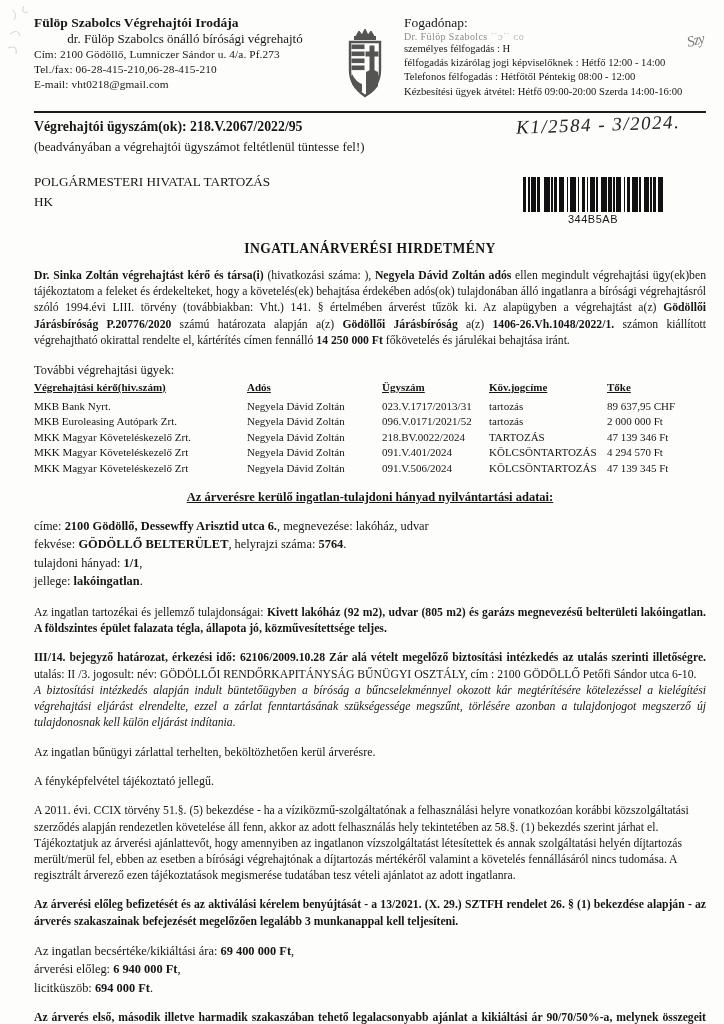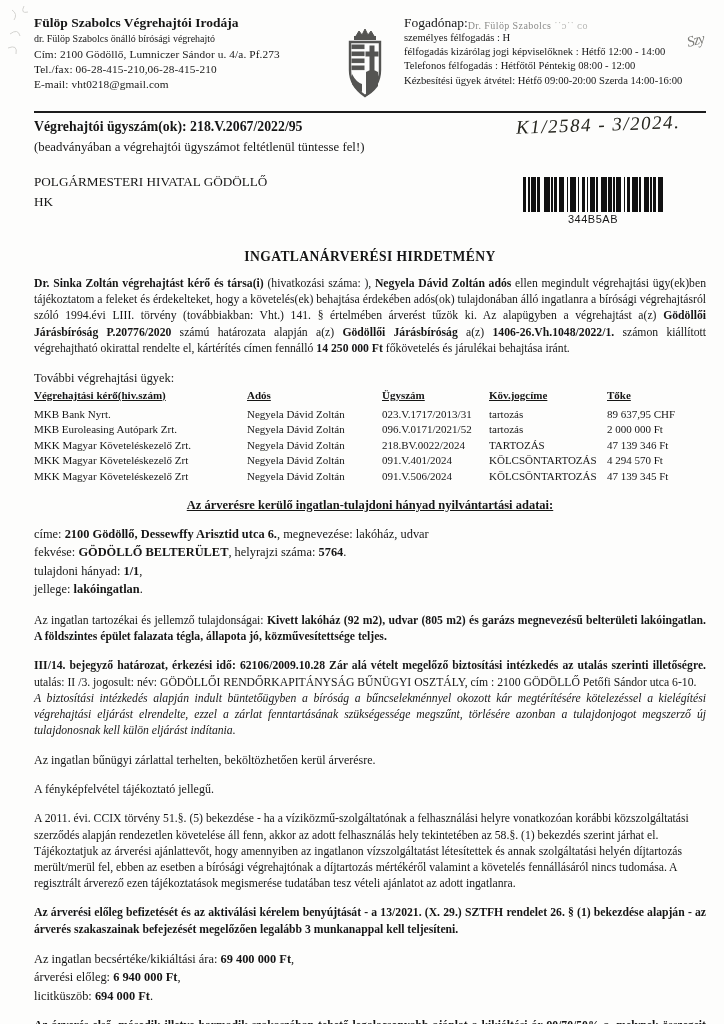--- a/index.html
+++ b/index.html
@@ -6,26 +6,26 @@
   .page{
     position:relative;width:724px;height:1024px;box-sizing:border-box;
     background:#fdfdfc;color:#161616;
     font-family:"Liberation Serif","DejaVu Serif",serif;
     padding:14px 18px 4px 34px;
   }
   
   .letterhead{display:flex;align-items:flex-start;}
   .lh-left{width:302px;flex:none;}
   .office-name{font-weight:bold;font-size:13.5px;line-height:17px;}
-  .lh-sub{font-size:10px;line-height:16px;}
+  .lh-sub{font-size:13px;line-height:16px;text-align:center;}
   .lh-line{font-size:11.3px;line-height:14.8px;letter-spacing:.1px;}
   .lh-emblem{width:58px;flex:none;display:flex;justify-content:center;padding-top:12px;}
   .emblem-svg{filter:blur(.35px);opacity:.88;}
   .lh-right{flex:1;padding-left:10px;position:relative;}
-  .fogadonap-row{display:flex;align-items:flex-end;}
+  .fogadonap-row{display:flex;align-items:flex-start;flex-direction:column;}
   .fogadonap{font-size:13.5px;line-height:17px;}
   .overprint{font-size:10px;color:#8a8a88;letter-spacing:.4px;white-space:nowrap;}
   .overprint-tail{color:#b5b5b2;}
   .rec-line{font-size:10.6px;line-height:14.2px;white-space:nowrap;}
   .corner-scribble{
     position:absolute;top:18px;right:2px;
     font-style:italic;font-size:15px;color:#5c5c58;
     transform:rotate(-14deg);letter-spacing:-1px;opacity:.8;
   }
   .pencil-mark{position:absolute;left:4px;top:4px;opacity:.5;}
@@ -43,21 +43,21 @@
   
   .addr-row{display:flex;margin-top:16px;}
   .recipient{flex:1;font-size:13.2px;line-height:19.5px;}
   .barcode-wrap{flex:none;width:170px;margin-right:28px;padding-top:5px;text-align:center;}
   .barcode{height:35px;display:flex;align-items:stretch;justify-content:center;}
   .barcode span{display:block;height:100%;}
   .barcode .b{background:#111;}
   .barcode .s{background:transparent;}
   .barcode-label{font-family:"Liberation Sans","DejaVu Sans",sans-serif;font-size:11px;margin-top:1px;letter-spacing:.5px;}
   
-  .doc-title{text-align:center;font-weight:bold;font-size:13.6px;letter-spacing:.4px;margin-top:24px;}
+  .doc-title{text-align:center;font-weight:bold;font-size:13.6px;letter-spacing:.4px;margin-top:16px;}
   .para{font-size:11.7px;line-height:16.2px;text-align:justify;margin:11px 0 0 0;}
   .para.nj{text-align:left;}
   .para.b{font-weight:bold;}
   .para.i{font-style:italic;margin-top:0;}
   .single{font-size:12px;line-height:16px;margin-top:13px;}
   
   .tbl-label{font-size:12.4px;margin-top:13px;line-height:17px;}
   .tbl{margin-top:1px;font-size:11px;}
   .tbl-head{font-weight:bold;text-decoration:underline;}
   .tbl-row{display:flex;line-height:15.6px;}
@@ -124,21 +124,21 @@
   <hr class="rule">
 
   <div class="case-block">
     <div class="case-number">Végrehajtói ügyszám(ok): 218.V.2067/2022/95</div>
     <div class="handwritten-ref">K1/2584 - 3/2024.</div>
     <div class="case-note">(beadványában a végrehajtói ügyszámot feltétlenül tüntesse fel!)</div>
   </div>
 
   <div class="addr-row">
     <div class="recipient">
-      <div>POLGÁRMESTERI HIVATAL GÖDÖLLŐ</div>
+      <div>POLGÁRMESTERI HIVATAL TARTOZÁS</div>
       <div>HK</div>
     </div>
     <div class="barcode-wrap">
       <div class="barcode" id="barcode">
           <span class="b" style="width: 3.1px;"></span>
           <span class="s" style="width: 1.55px;"></span>
           <span class="b" style="width: 1.55px;"></span>
           <span class="s" style="width: 1.55px;"></span>
           <span class="b" style="width: 4.65px;"></span>
           <span class="s" style="width: 1.55px;"></span>

